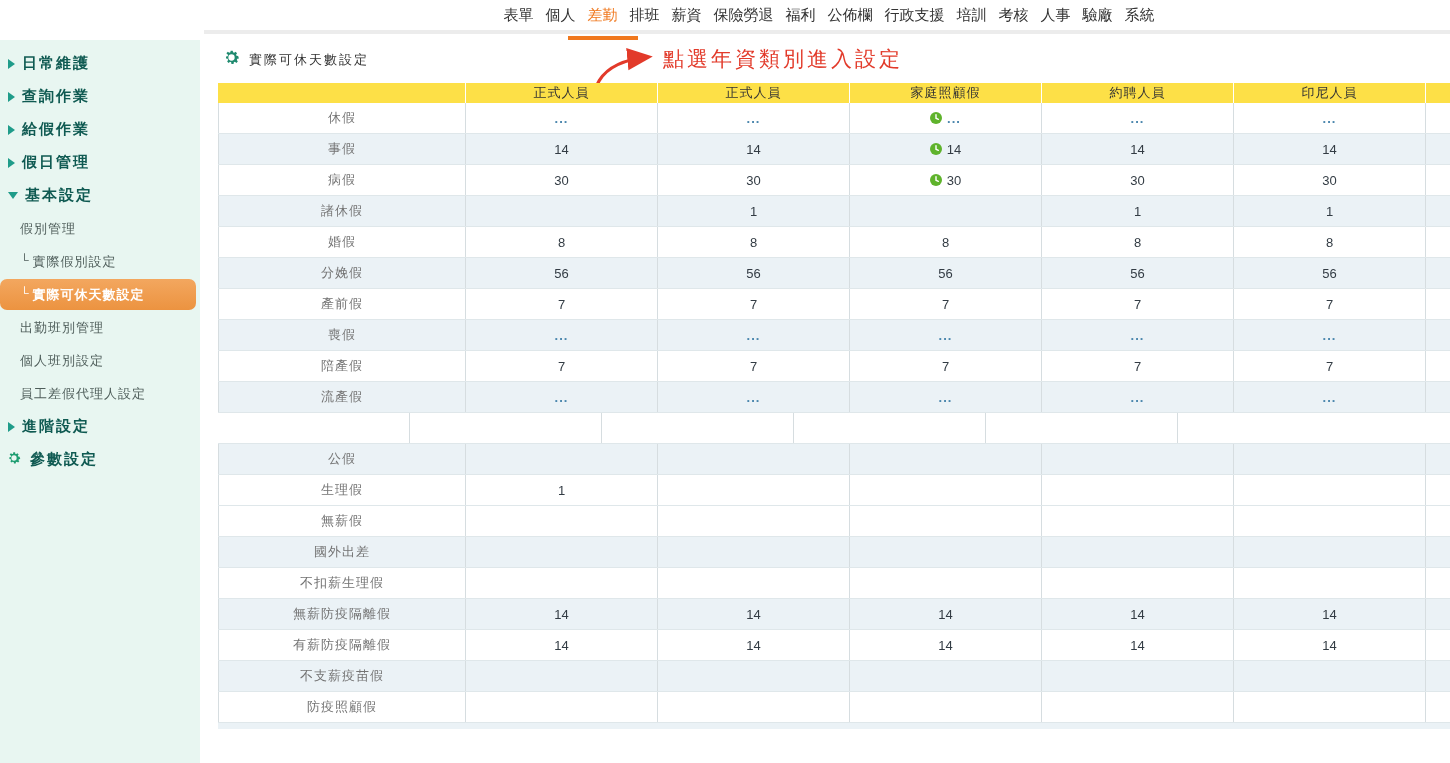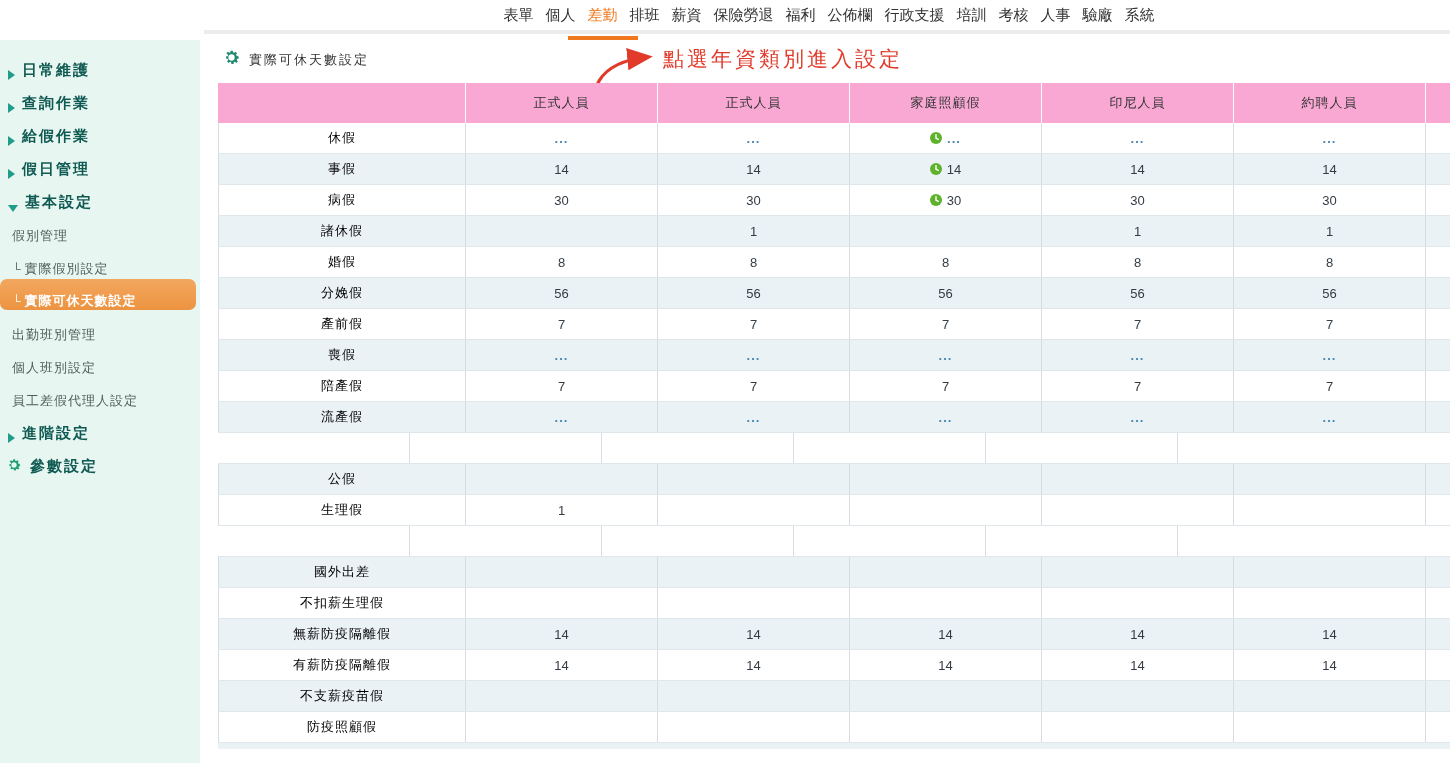--- a/index.html
+++ b/index.html
@@ -11,49 +11,49 @@
   
   .nav{position:absolute;left:0;top:0;right:0;height:35px;background:#fff}
   .nav-line{position:absolute;left:204px;right:0;top:30px;height:4px;background:#ececec}
   .nav-tabs{position:absolute;left:218px;right:10px;top:0;height:30px;
     display:flex;justify-content:center;align-items:center}
   .nav-tab{font-size:15px;color:#333;cursor:pointer;position:relative;padding:0 6px;white-space:nowrap}
   .nav-tab.active{color:#f0781e}
   .nav-tab.active::after{content:"";position:absolute;left:-14px;right:-14px;top:30px;height:4px;background:#f0781e;z-index:3}
   
   .sidebar{position:absolute;left:0;top:40px;width:200px;bottom:0;background:#e8f6f1;padding-top:7px;box-sizing:border-box}
-  .side-item{height:33px;display:flex;align-items:flex-end;cursor:pointer;box-sizing:border-box}
+  .side-item{height:33px;display:flex;align-items:center;cursor:pointer;box-sizing:border-box}
   .side-item.group{padding-left:8px;font-size:15px;font-weight:bold;color:#0f5a52;letter-spacing:2px}
   .tri{width:0;height:0;margin-right:7px;flex:none}
   .tri.collapsed{border-left:7px solid #1f9c8a;border-top:5px solid transparent;border-bottom:5px solid transparent}
   .tri.expanded{border-top:7px solid #1f9c8a;border-left:5px solid transparent;border-right:5px solid transparent}
-  .side-item.sub{padding-left:12px;font-size:13px;color:#4e5d5a;letter-spacing:1px}
+  .side-item.sub{padding-left:20px;font-size:13px;color:#4e5d5a;letter-spacing:1px}
   .side-item.sub .prefix{margin-right:3px;font-size:12px;position:relative;top:-2px}
   .side-item.sub.active{
     background:linear-gradient(#f3a75f,#ec9340);border-radius:7px;margin-right:4px;
     color:#fff;font-weight:bold;height:31px;margin-top:1px;margin-bottom:1px}
   .gear-sm{margin-right:6px;flex:none;position:relative;left:-2px}
   
   .page-title{position:absolute;left:222px;top:48px;display:flex;align-items:center;gap:8px}
   .page-title .t{font-size:13px;color:#333;letter-spacing:2px}
   .annotation{position:absolute;left:663px;top:45px;font-size:21px;font-weight:normal;
     color:#e23a2a;letter-spacing:3px;white-space:nowrap}
   .arrow-svg{position:absolute;left:568px;top:46px;pointer-events:none}
   
   .grid{position:absolute;left:218px;top:83px;width:1232px;box-sizing:border-box}
-  .thead{display:flex;height:40px;background:#f9a8d4}
+  .thead{display:flex;height:20px;background:#fde047}
   .th{display:flex;align-items:center;justify-content:center;font-size:13px;color:#333;
     letter-spacing:1px;border-right:1px solid #fff;box-sizing:border-box;cursor:pointer}
   .th:last-child{border-right:none}
   .tr{display:flex;height:31px;border-bottom:1px solid #dfe7ea;box-sizing:border-box;background:#fff}
   .tr.alt{background:#ebf2f6}
   .td{display:flex;align-items:center;justify-content:center;font-size:13px;color:#333c44;
     border-right:1px solid #d6dde0;box-sizing:border-box;gap:5px}
   .td:last-child{border-right:none}
-  .td.label{color:#000000;letter-spacing:1px;cursor:default;border-left:1px solid #d6dde0}
+  .td.label{color:#737373;letter-spacing:1px;cursor:default;border-left:1px solid #d6dde0}
   .td.dots{color:#4a86ad;font-weight:bold;letter-spacing:1px}
   .col-label{width:248px}
   .col-val{width:192px}
   .col-last{flex:1}
   .tr .col-val{cursor:pointer}
   .tr.partial{height:6px;border-bottom:none}
   .clock{flex:none;display:flex}
 </style>
 </head>
 <body>
@@ -149,22 +149,22 @@
   </defs>
   <path d="M30 84 C 17 44, 30 16, 80 11" stroke="#e23a2a" stroke-width="3.2" fill="none" marker-end="url(#ah)"></path>
 </svg>
 
 <div class="grid">
   <div class="thead" id="thead">
       <div class="th col-label"></div>
       <div class="th col-val">正式人員</div>
       <div class="th col-val">正式人員</div>
       <div class="th col-val">家庭照顧假</div>
+      <div class="th col-val">約聘人員</div>
       <div class="th col-val">印尼人員</div>
-      <div class="th col-val">約聘人員</div>
       <div class="th col-last"></div>
     </div>
   <div id="tbody">
       <div class="tr">
         <div class="td label col-label">休假</div>
         <div class="td col-val dots">
           <span>...</span>
         </div>
         <div class="td col-val dots">
           <span>...</span>
@@ -419,20 +419,21 @@
         </div>
         <div class="td col-val">
           <span></span>
         </div>
         <div class="td col-val">
           <span></span>
         </div>
         <div class="td col-last"></div>
       </div>
       <div class="tr">
+        <div class="td label col-label">無薪假</div>
         <div class="td col-val">
           <span></span>
         </div>
         <div class="td col-val">
           <span></span>
         </div>
         <div class="td col-val">
           <span></span>
         </div>
         <div class="td col-val">

